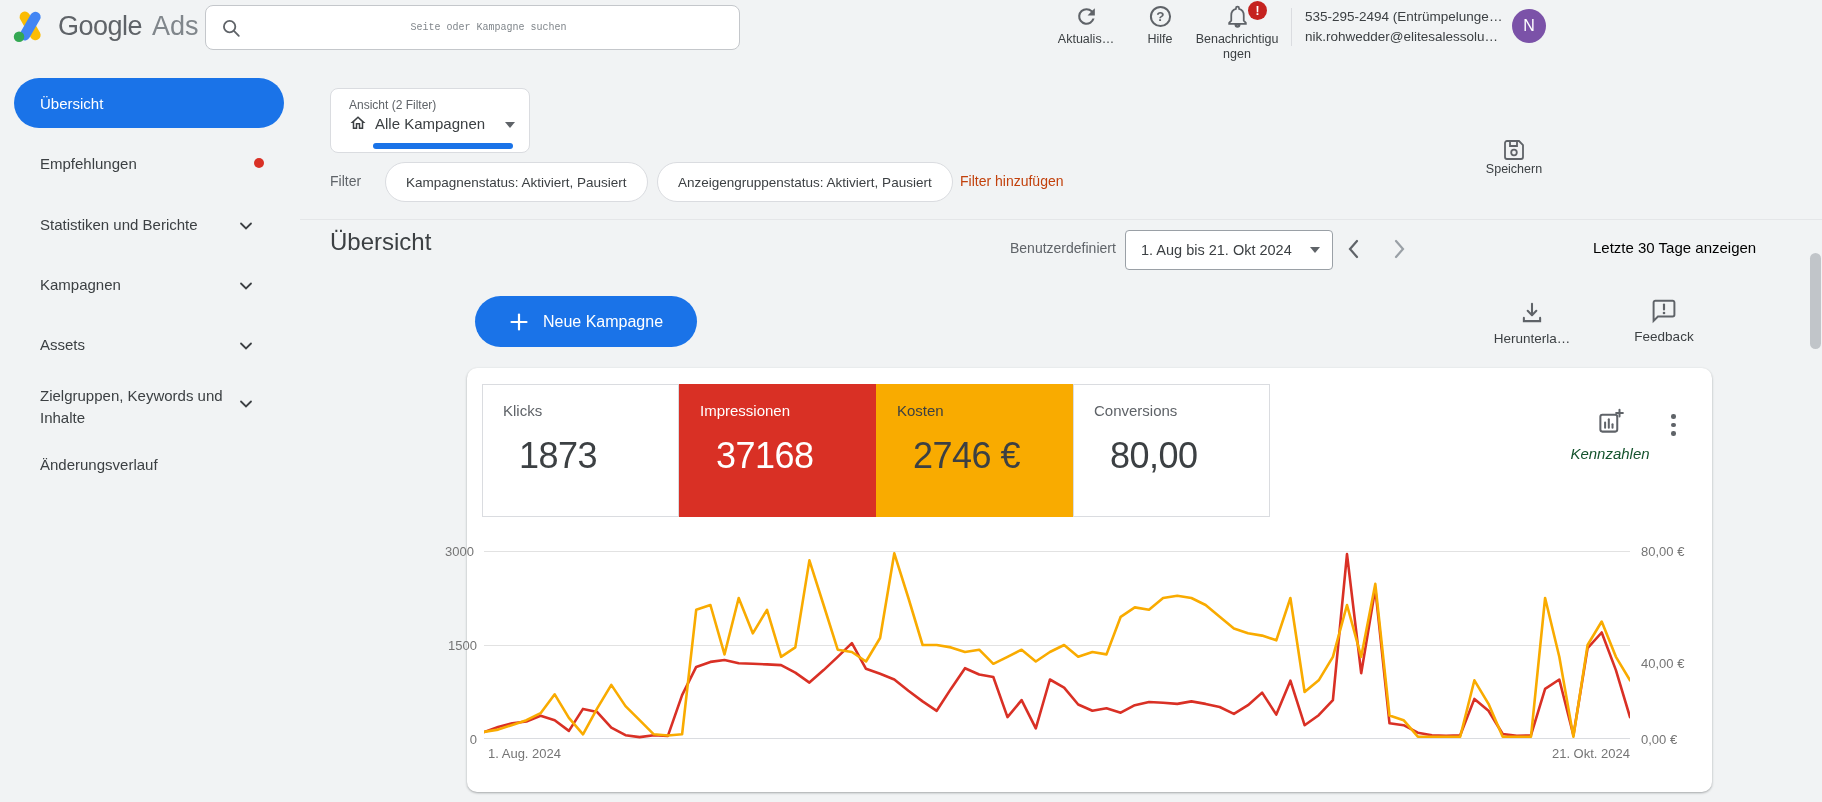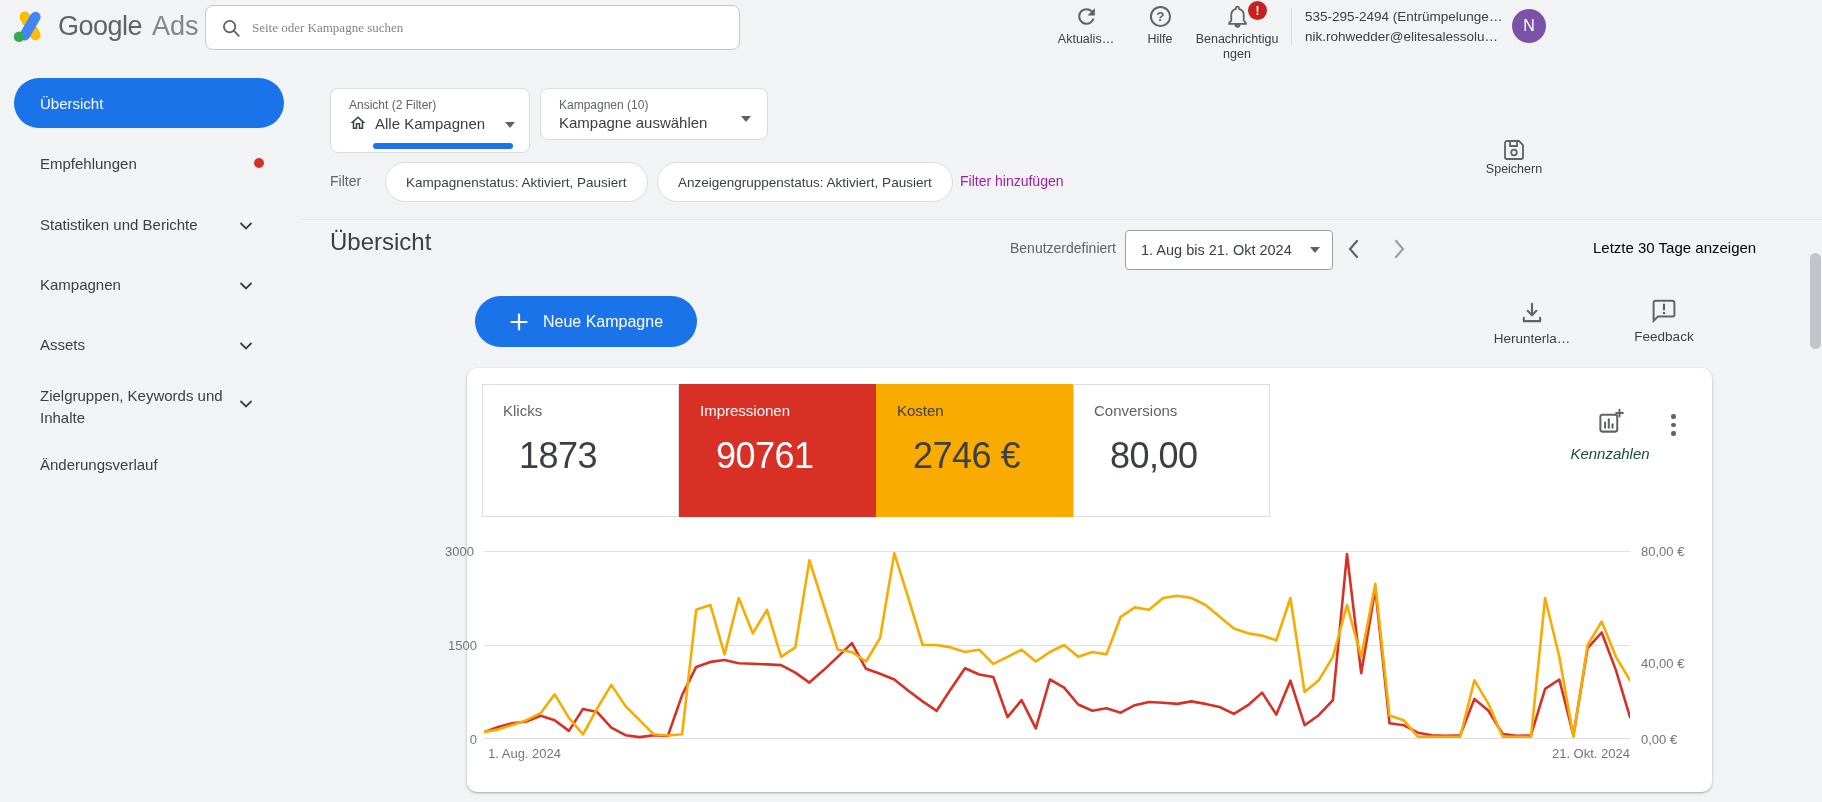--- a/index.html
+++ b/index.html
@@ -6,21 +6,21 @@
   html,body { background:#f1f3f4; }
   body { font-family:"Liberation Sans", sans-serif; color:#3c4043; }
   #app { position:relative; width:1822px; height:802px; background:#f1f3f4; overflow:hidden; }
 
   
   .logo { position:absolute; left:12px; top:8px; display:flex; align-items:center; gap:10px; }
   .logo-google { font-size:27px; font-weight:500; color:#5f6368; letter-spacing:-0.5px; }
   .logo-ads { font-size:27px; font-weight:400; color:#80868b; }
   .searchbox { position:absolute; left:205px; top:5px; width:535px; height:45px; background:#fff;
                border:1px solid #c4c7cb; border-radius:8px; display:flex; align-items:center; padding:0 14px; gap:10px; }
-  .searchbox input { border:none; outline:none; flex:1; font-size:13px; color:#3c4043; font-family:Liberation Serif, serif; background:transparent; }
+  .searchbox input { border:none; outline:none; flex:1; font-size:10px; color:#3c4043; font-family:Liberation Mono, monospace; background:transparent;text-align:center; }
   .searchbox input::placeholder { color:#80868b; }
   .tb-action { position:absolute; top:4px; width:96px; display:flex; flex-direction:column; align-items:center; }
   .tb-action .lbl { font-size:12.5px; color:#3c4043; margin-top:3px; text-align:center; line-height:1.2; overflow-wrap:anywhere; max-width:88px; }
   .badge { position:absolute; top:-3px; right:18px; width:19px; height:19px; background:#c5221f; border-radius:50%;
            color:#fff; font-size:12px; font-weight:700; display:flex; align-items:center; justify-content:center; }
   .tb-divider { position:absolute; left:1291px; top:8px; width:1px; height:38px; background:#dadce0; }
   .account { position:absolute; left:1305px; top:7px; font-size:13.5px; color:#3c4043; line-height:1.45; }
   .avatar { position:absolute; left:1512px; top:9px; width:34px; height:34px; border-radius:50%;
             background:#7b52a8; color:#fff; font-size:16px; display:flex; align-items:center; justify-content:center; }
 
@@ -36,21 +36,21 @@
   .ctl-box { position:absolute; background:#fff; border:1px solid #dadce0; border-radius:8px; }
   .ctl-label { font-size:12px; color:#5f6368; margin:9px 0 2px 18px; }
   .ctl-value { display:flex; align-items:center; gap:8px; margin-left:18px; font-size:15px; font-weight:500; color:#3c4043; }
   .caret { width:0; height:0; border-left:5px solid transparent; border-right:5px solid transparent; border-top:6px solid #5f6368; }
   .blue-underline { position:absolute; left:42px; right:16px; bottom:3px; height:6px; border-radius:3px; background:#1a73e8; }
 
   
   .filter-label { position:absolute; left:330px; top:173px; font-size:14px; color:#5f6368; }
   .chip { position:absolute; top:162px; height:40px; background:#fff; border:1px solid #dadce0; border-radius:20px;
           display:flex; align-items:center; padding:0 20px; font-size:13.5px; color:#3c4043; cursor:pointer; }
-  .add-filter { position:absolute; left:960px; top:173px; font-size:14px; color:#a21caf; cursor:pointer; }
+  .add-filter { position:absolute; left:960px; top:173px; font-size:14px; color:#c2410c; cursor:pointer; }
   .save-block { position:absolute; left:1478px; top:138px; width:72px; display:flex; flex-direction:column; align-items:center; cursor:pointer; }
   .save-block .lbl { font-size:12.5px; color:#3c4043; }
   .main-divider { position:absolute; left:300px; top:219px; width:1522px; height:1px; background:#e4e6e8; }
 
   
   .page-title { position:absolute; left:330px; top:228px; font-size:24px; color:#3c4043; }
   .date-mode { position:absolute; left:1010px; top:240px; font-size:14px; color:#5f6368; }
   .date-box { position:absolute; left:1125px; top:230px; width:208px; height:40px; background:#fff;
               border:1px solid #9aa0a6; border-radius:4px; display:flex; align-items:center;
               padding:0 12px 0 15px; gap:10px; font-size:14.5px; font-weight:500; color:#3c4043; cursor:pointer; }
@@ -189,27 +189,20 @@
     <div class="ctl-value">
       <svg width="18" height="18" viewBox="0 0 24 24">
         <path d="M12 5.69l5 4.5V18h-2v-6H9v6H7v-7.81l5-4.5M12 3L2 12h3v8h6v-6h2v6h6v-8h3L12 3z" fill="#3c4043"></path>
       </svg>
       <span>Alle Kampagnen</span>
     </div>
     <span class="caret" style="position:absolute;right:14px;top:33px"></span>
     <span class="blue-underline"></span>
   </div>
 
-  <div class="ctl-box" style="left:540px;top:88px;width:228px;height:52px">
-    <div class="ctl-label">Kampagnen (10)</div>
-    <div class="ctl-value">
-      <span>Kampagne auswählen</span>
-    </div>
-    <span class="caret" style="position:absolute;right:16px;top:27px"></span>
-  </div>
 
   <div class="filter-label">Filter</div>
   <div class="chip" style="left:657px">
     <span>Anzeigengruppenstatus: Aktiviert, Pausiert</span>
   </div>
   <div class="chip" style="left:385px">
     <span>Kampagnenstatus: Aktiviert, Pausiert</span>
   </div>
   <div class="add-filter">Filter hinzufügen</div>
 
@@ -268,21 +261,21 @@
   </div>
 
   <div class="card">
 
     <div class="metric" style="left:15px">
       <div class="m-label">Klicks</div>
       <div class="m-value">1873</div>
     </div>
     <div class="metric sel-red" style="left:212px">
       <div class="m-label">Impressionen</div>
-      <div class="m-value">90761</div>
+      <div class="m-value">37168</div>
     </div>
     <div class="metric sel-orange" style="left:409px">
       <div class="m-label">Kosten</div>
       <div class="m-value">2746 €</div>
     </div>
     <div class="metric" style="left:606px">
       <div class="m-label">Conversions</div>
       <div class="m-value">80,00</div>
     </div>
 

